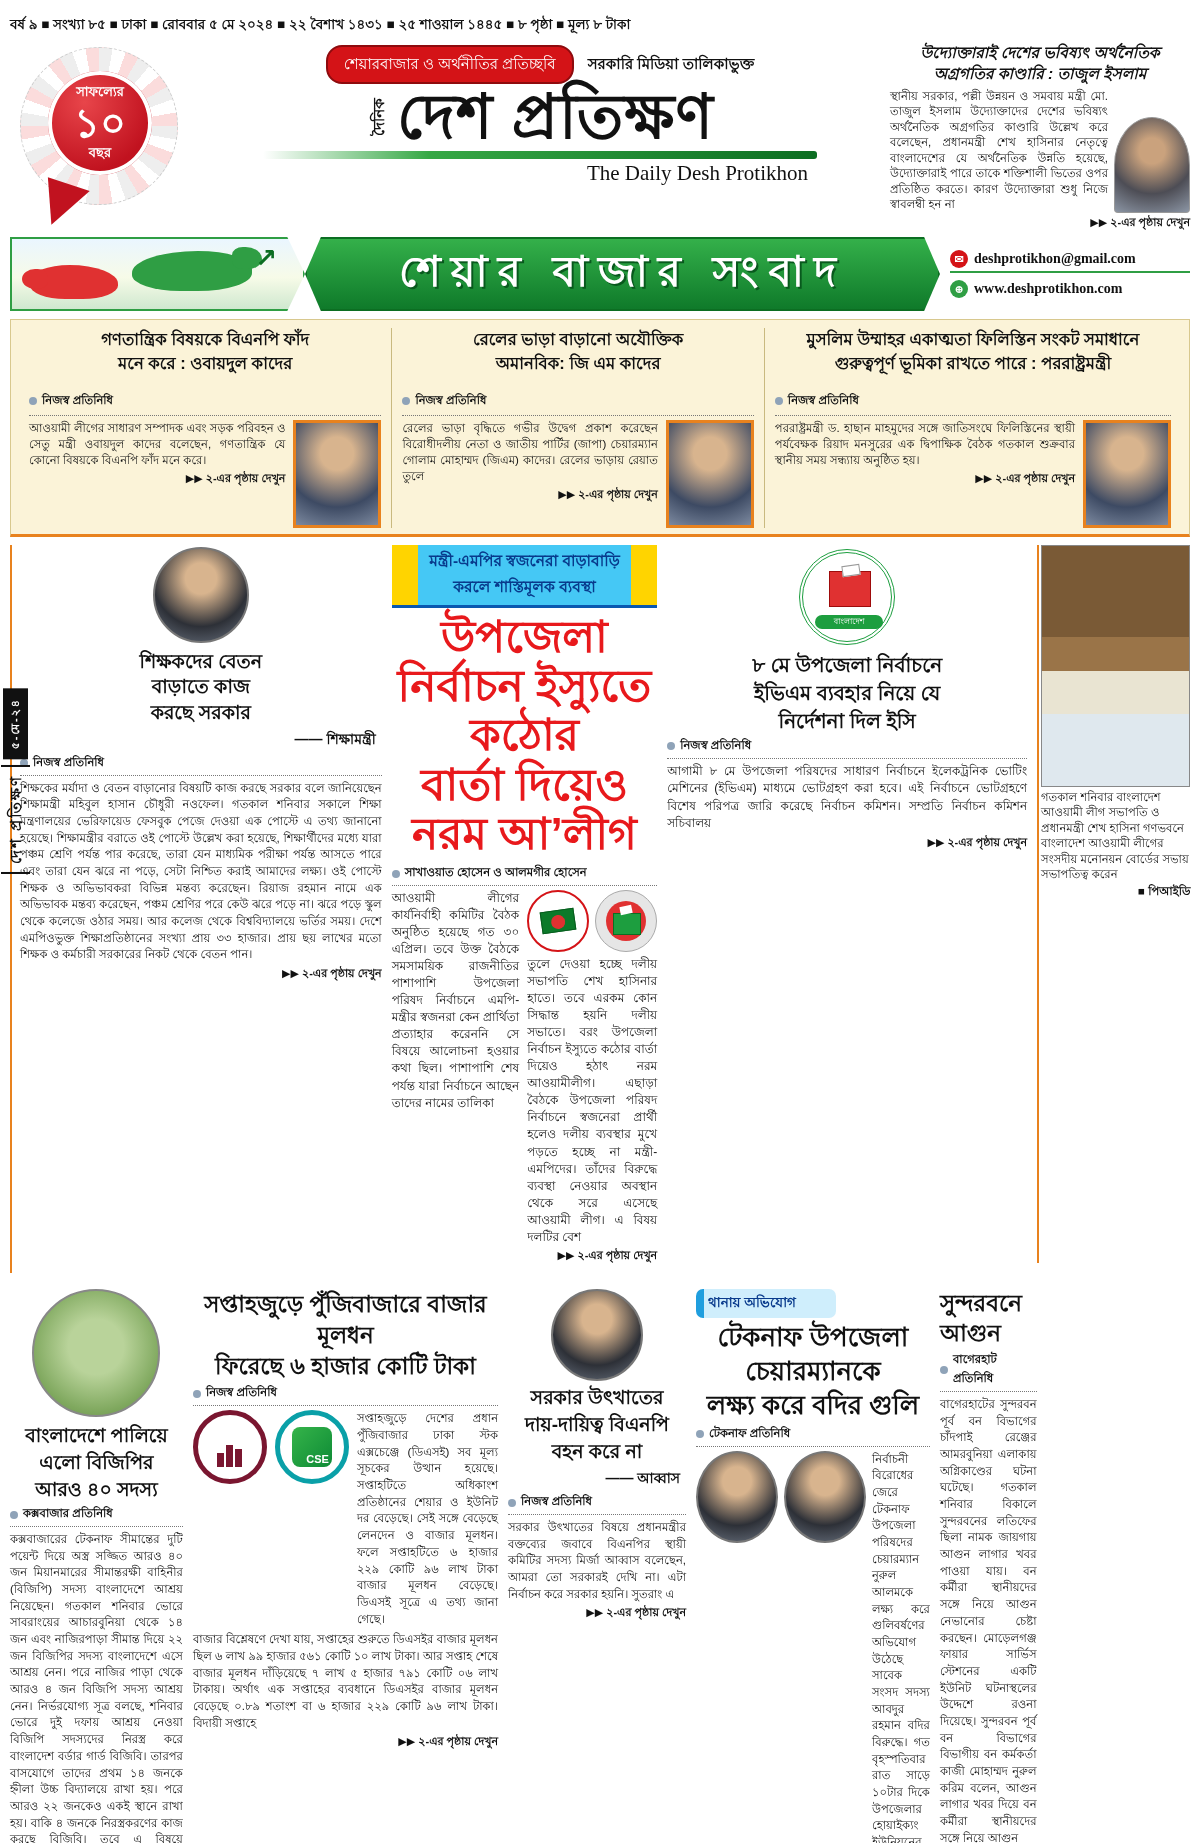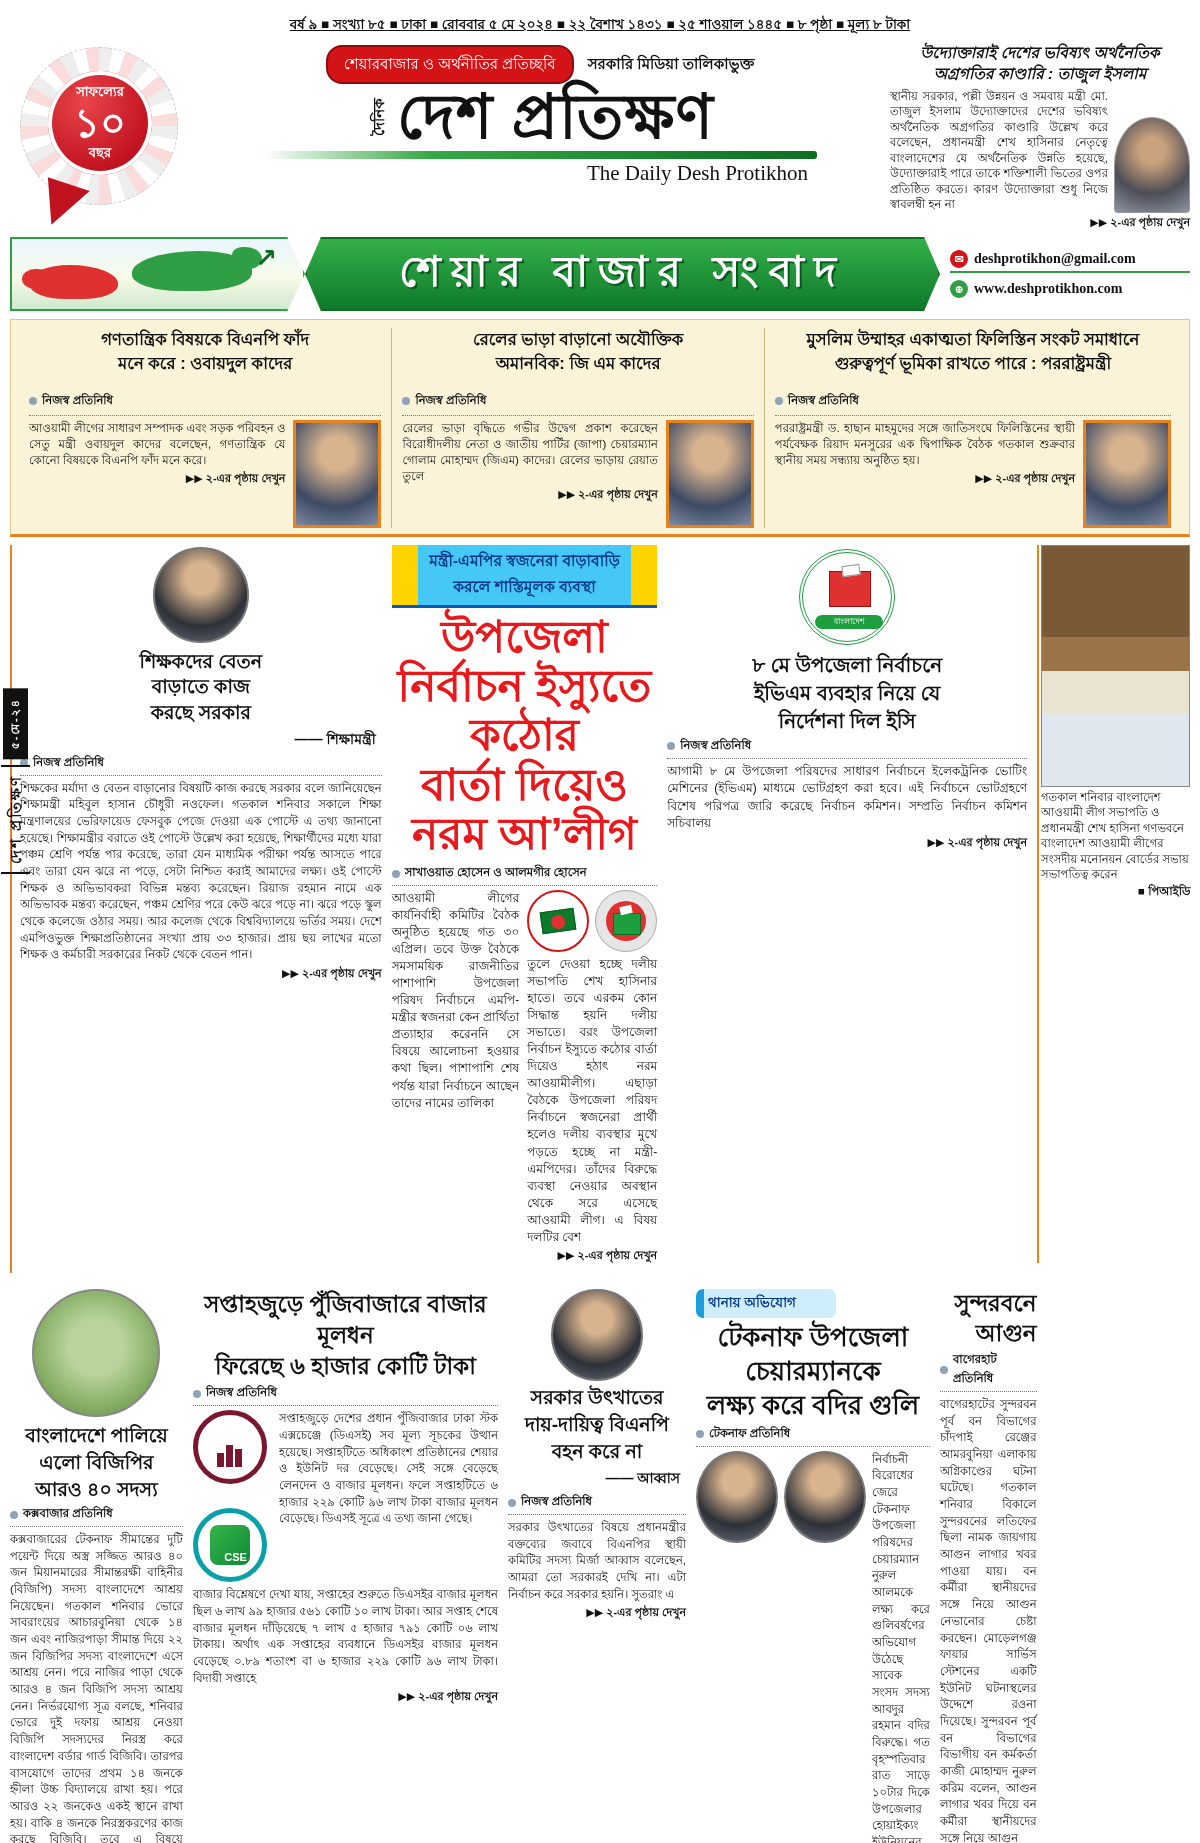--- a/index.html
+++ b/index.html
@@ -1,21 +1,21 @@
 <!DOCTYPE html>
 <html><head>
 <meta charset="utf-8">
 <style>
   * { margin:0; padding:0; box-sizing:border-box; }
   body { width:1200px; background:#fff; font-family:"Liberation Sans","DejaVu Sans",sans-serif; color:#111; }
   .page { width:1200px; min-height:1843px; padding:6px 10px; position:relative; background:#fff; }
   .pre { white-space:pre-line; }
 
   
-  .dateline { text-align:center; font-size:13.5px; font-weight:bold; padding:8px 0 4px;text-decoration:underline; }
+  .dateline { font-size:13.5px; font-weight:bold; padding:8px 0 4px; }
 
   
   .masthead { display:grid; grid-template-columns:180px 1fr 300px; gap:12px; align-items:start; min-height:188px; margin-top:2px; }
   .badge-wrap { position:relative; height:180px; }
   .badge-ring { position:absolute; left:10px; top:4px; width:158px; height:158px; border-radius:50%;
     background:repeating-conic-gradient(#eee 0 10deg, #fff 10deg 20deg, #fbdcdc 20deg 30deg); border:1px dashed #ccc; }
   .badge { position:absolute; left:38px; top:28px; width:104px; height:104px; border-radius:50%;
     background:radial-gradient(circle at 35% 30%, #e8454a, #c1121f 70%); color:#fff; text-align:center;
     display:flex; flex-direction:column; justify-content:center; box-shadow:0 0 0 4px #fff inset; }
   .badge .b-top { font-size:13px; font-weight:bold; }
@@ -111,32 +111,32 @@
   .attrib { font-weight:bold; font-size:14px; text-align:right; padding-right:6px; margin:2px 0; }
   .small-body { font-size:11.5px; line-height:1.45; text-align:justify; }
 
   
   .midband { grid-column:1 / 4; display:grid; grid-template-columns:17% 30% 17.5% 23% 9.5%; gap:10px; margin-top:6px; }
   .bgp-photo { width:128px; height:128px; margin:0 auto 6px; display:block;
     background:radial-gradient(circle at 50% 45%, #b9d39a 30%, #7fa85e 70%, #5d8646); border-radius:50%; border:2px solid #888; }
   .mid-h { font-size:19px; text-align:center; line-height:1.4; }
   .market-h { font-size:23px; text-align:center; line-height:1.35; }
   .mkt-flex { display:flex; gap:8px; }
-  .mkt-logos { flex:0 0 78px; display:flex; flex-direction:column; gap:24px; }
+  .mkt-logos { flex:0 0 78px; display:flex; flex-direction:row; gap:8px; }
   .dse-logo { width:74px; height:74px; border-radius:50%; border:5px solid #7a1630; background:#fff; display:flex; align-items:flex-end; justify-content:center; gap:2px; padding-bottom:12px; }
   .dse-logo i { display:block; width:7px; background:#7a1630; }
   .cse-logo { width:74px; height:74px; border-radius:50%; border:5px solid #0aa0a8; background:#fff; display:flex; align-items:center; justify-content:center; }
   .cse-sq { width:40px; height:40px; border-radius:8px; background:linear-gradient(135deg,#35b44a,#0d8a35); color:#fff; font-size:11px; font-weight:bold; display:flex; align-items:flex-end; justify-content:flex-end; padding:2px 3px; }
   .abbas-photo { width:92px; height:92px; margin:0 auto 4px; display:block; }
   .kicker-sm { background:linear-gradient(90deg,#1f9ede 0 8px, #cfeefc 8px); color:#083a8c; font-weight:bold; font-size:13.5px; padding:3px 12px; width:60%; margin-bottom:3px;border-radius:7px; }
   .teknaf-h { font-size:26px; text-align:center; line-height:1.3; }
   .tk-flex { display:flex; gap:6px; margin-top:2px; }
   .tk-photos { flex:0 0 170px; display:flex; gap:6px; }
   .tk-photo { width:82px; height:92px; }
-  .sun-h { font-size:23px; text-align:right; line-height:1.3; }
+  .sun-h { font-size:23px; text-align:left; line-height:1.3; }
 
   
   .vstrip { position:absolute; left:2px; top:688px; width:26px; display:flex; flex-direction:column; align-items:center; gap:6px; }
   .vdate { background:#111; color:#fff; writing-mode:vertical-rl; transform:rotate(180deg); font-size:11px; font-weight:bold; padding:10px 3px; letter-spacing:2px; }
   .vpaper { border-top:2px solid #111; border-bottom:2px solid #111; writing-mode:vertical-rl; transform:rotate(180deg);
     font-size:15px; font-weight:bold; padding:8px 2px; letter-spacing:2px; }
 
   h3 { font-weight:bold; }
 </style>
 </head>

